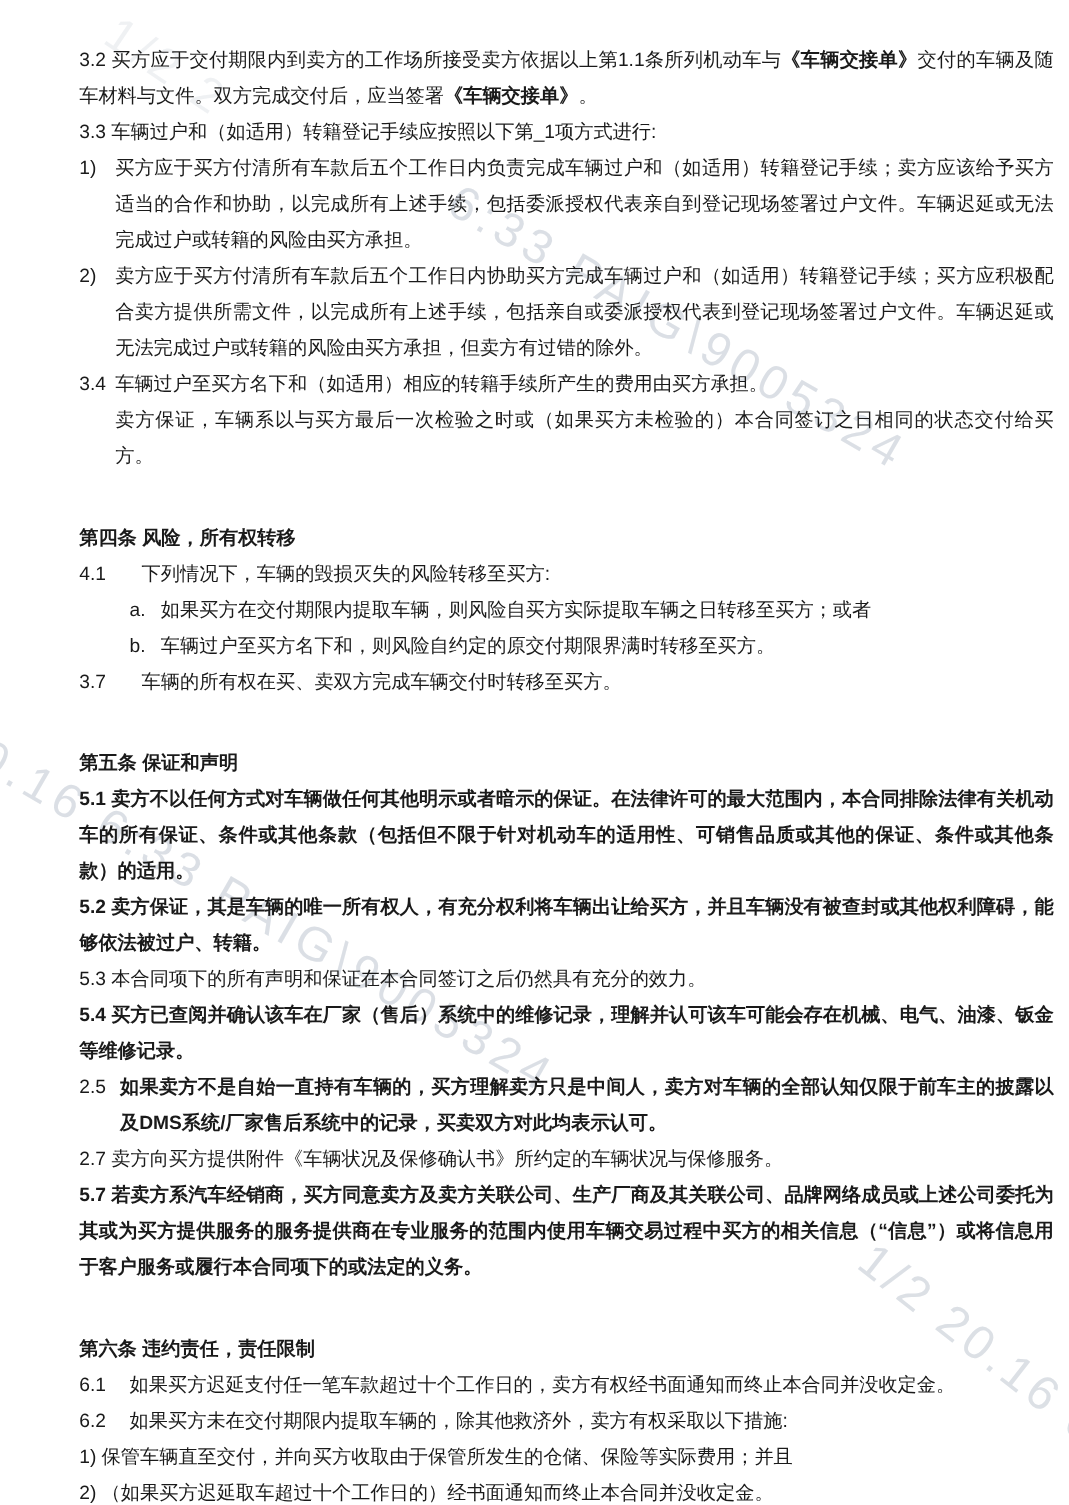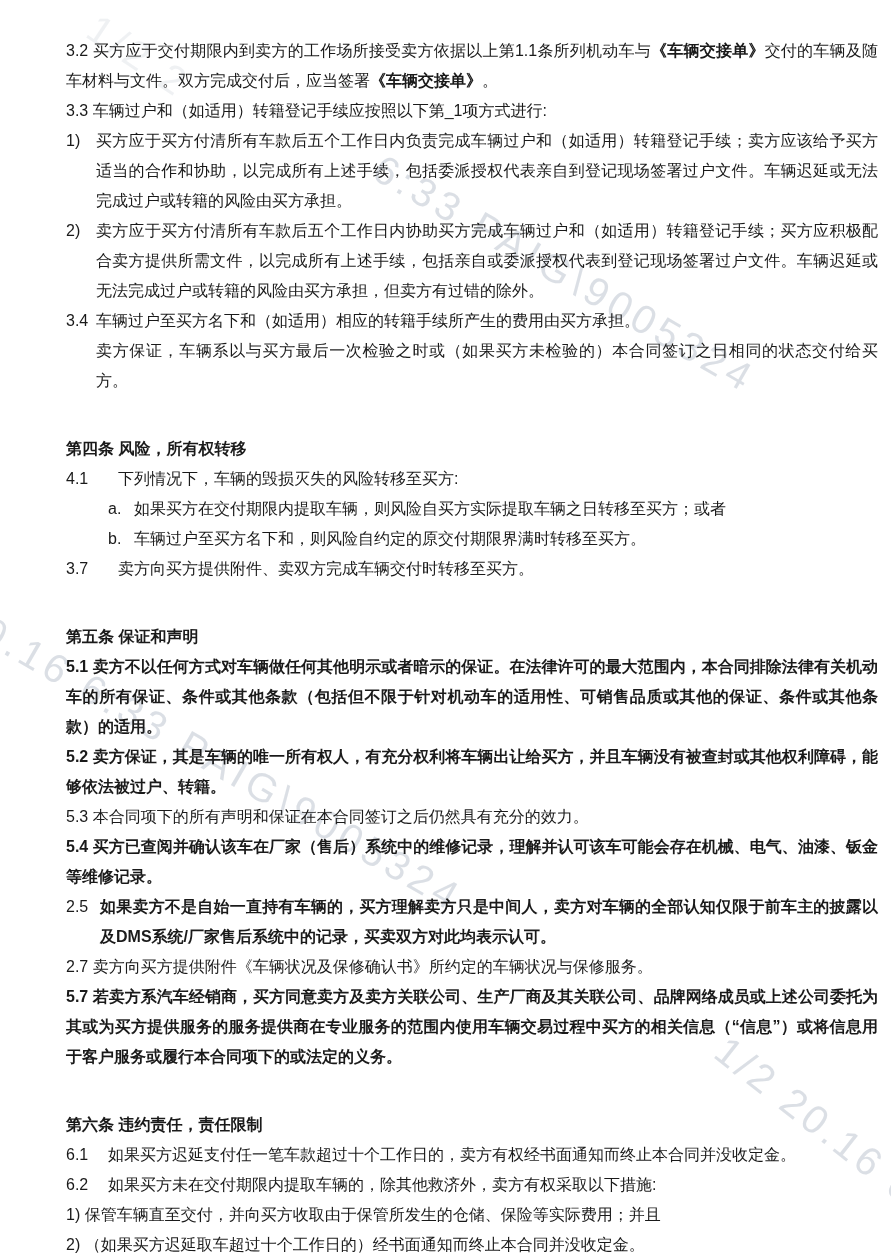--- a/index.html
+++ b/index.html
@@ -70,21 +70,21 @@
       <div class="clause hang" style="margin-left: 42px;">
         <span class="label" style="flex: 0 0 26px;">a.</span>
         <span class="body"><span>如果买方在交付期限内提取车辆，则风险自买方实际提取车辆之日转移至买方；或者</span></span>
       </div>
       <div class="clause hang" style="margin-left: 42px;">
         <span class="label" style="flex: 0 0 26px;">b.</span>
         <span class="body"><span>车辆过户至买方名下和，则风险自约定的原交付期限界满时转移至买方。</span></span>
       </div>
       <div class="clause hang">
         <span class="label" style="flex: 0 0 52px;">3.7</span>
-        <span class="body"><span>卖方向买方提供附件、卖双方完成车辆交付时转移至买方。</span></span>
+        <span class="body"><span>车辆的所有权在买、卖双方完成车辆交付时转移至买方。</span></span>
       </div>
       <div class="heading">第五条 保证和声明</div>
       <div class="clause"><span class="b">5.1 卖方不以任何方式对车辆做任何其他明示或者暗示的保证。在法律许可的最大范围内，本合同排除法律有关机动车的所有保证、条件或其他条款（包括但不限于针对机动车的适用性、可销售品质或其他的保证、条件或其他条款）的适用。</span></div>
       <div class="clause"><span class="b">5.2 卖方保证，其是车辆的唯一所有权人，有充分权利将车辆出让给买方，并且车辆没有被查封或其他权利障碍，能够依法被过户、转籍。</span></div>
       <div class="clause"><span>5.3 本合同项下的所有声明和保证在本合同签订之后仍然具有充分的效力。</span></div>
       <div class="clause"><span class="b">5.4 买方已查阅并确认该车在厂家（售后）系统中的维修记录，理解并认可该车可能会存在机械、电气、油漆、钣金等维修记录。</span></div>
       <div class="clause hang">
         <span class="label" style="flex: 0 0 34px;">2.5</span>
         <span class="body"><span class="b">如果卖方不是自始一直持有车辆的，买方理解卖方只是中间人，卖方对车辆的全部认知仅限于前车主的披露以及DMS系统/厂家售后系统中的记录，买卖双方对此均表示认可。</span></span>
       </div>

